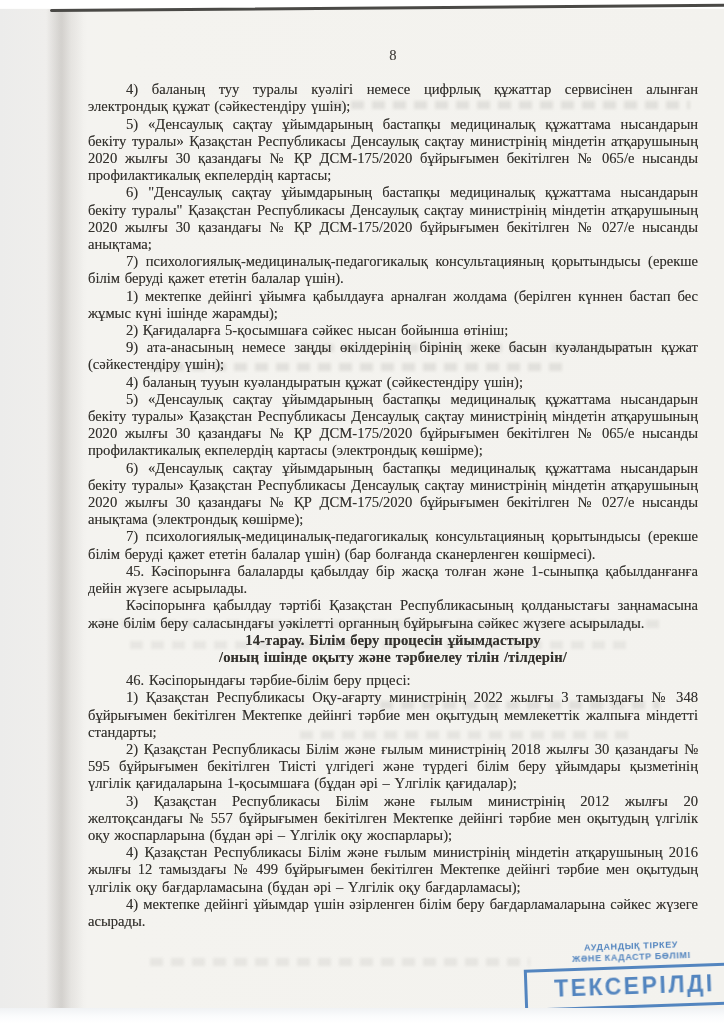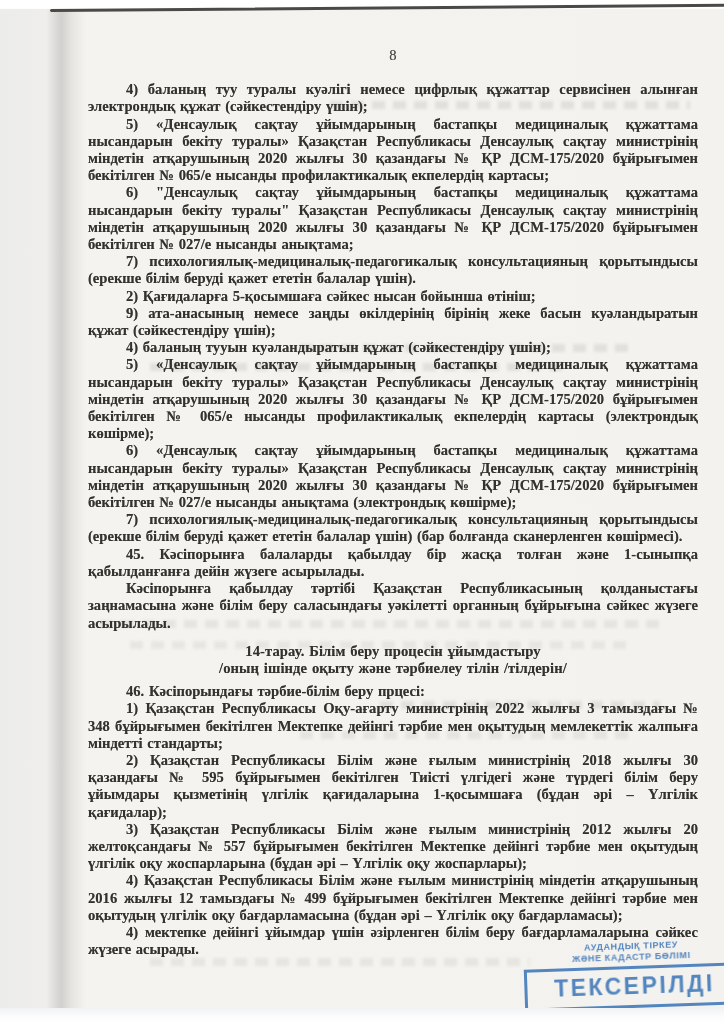--- a/index.html
+++ b/index.html
@@ -42,26 +42,26 @@
     font-size:14.6px;line-height:17.2px;
     text-shadow:0 0 .5px rgba(70,66,60,.55);
     word-spacing:1px;
   }
   #pagenum{
     padding-top:37px;
     text-align:center;
     margin-bottom:17px;
     color:#4a4845;
   }
-  .blk{margin:0;text-align:justify;text-indent:38px;font-weight:bold;}
+  .blk{margin:0;text-align:justify;text-indent:38px;}
   .heading-first,.heading-last{
     text-align:center;font-weight:700;text-indent:0;
     letter-spacing:.1px;
   }
-  .heading-first{margin-top:11px;}
+  .heading-first{}
   .heading-last{margin-bottom:6px;}
   
   .ghost{
     position:absolute;height:8px;
     background:repeating-linear-gradient(90deg,rgba(125,122,116,.15) 0 13px,rgba(125,122,116,0) 13px 21px);
     filter:blur(1.6px);
     pointer-events:none;
   }
   .g1{left:330px;top:101px;width:360px;}
   .g2{left:300px;top:344px;width:330px;}
@@ -114,20 +114,21 @@
   <div class="ghost g7"></div>
   <div class="ghost g8"></div>
 
   <div id="content">
     <div id="pagenum">8</div>
     <div id="doc-body">
         <p class="blk body">4) баланың туу туралы куәлігі немесе цифрлық құжаттар сервисінен алынған электрондық құжат (сәйкестендіру үшін);</p>
         <p class="blk body">5) «Денсаулық сақтау ұйымдарының бастапқы медициналық құжаттама нысандарын бекіту туралы» Қазақстан Республикасы Денсаулық сақтау министрінің міндетін атқарушының 2020 жылғы 30 қазандағы № ҚР ДСМ-175/2020 бұйрығымен бекітілген № 065/е нысанды профилактикалық екпелердің картасы;</p>
         <p class="blk body">6) "Денсаулық сақтау ұйымдарының бастапқы медициналық құжаттама нысандарын бекіту туралы" Қазақстан Республикасы Денсаулық сақтау министрінің міндетін атқарушының 2020 жылғы 30 қазандағы № ҚР ДСМ-175/2020 бұйрығымен бекітілген № 027/е нысанды анықтама;</p>
         <p class="blk body">7) психологиялық-медициналық-педагогикалық консультацияның қорытындысы (ерекше білім беруді қажет ететін балалар үшін).</p>
+        <p class="blk body">1) мектепке дейінгі ұйымға қабылдауға арналған жолдама (берілген күннен бастап бес жұмыс күні ішінде жарамды);</p>
         <p class="blk body">2) Қағидаларға 5-қосымшаға сәйкес нысан бойынша өтініш;</p>
         <p class="blk body">9) ата-анасының немесе заңды өкілдерінің бірінің жеке басын куәландыратын құжат (сәйкестендіру үшін);</p>
         <p class="blk body">4) баланың тууын куәландыратын құжат (сәйкестендіру үшін);</p>
         <p class="blk body">5) «Денсаулық сақтау ұйымдарының бастапқы медициналық құжаттама нысандарын бекіту туралы» Қазақстан Республикасы Денсаулық сақтау министрінің міндетін атқарушының 2020 жылғы 30 қазандағы № ҚР ДСМ-175/2020 бұйрығымен бекітілген № 065/е нысанды профилактикалық екпелердің картасы (электрондық көшірме);</p>
         <p class="blk body">6) «Денсаулық сақтау ұйымдарының бастапқы медициналық құжаттама нысандарын бекіту туралы» Қазақстан Республикасы Денсаулық сақтау министрінің міндетін атқарушының 2020 жылғы 30 қазандағы № ҚР ДСМ-175/2020 бұйрығымен бекітілген № 027/е нысанды анықтама (электрондық көшірме);</p>
         <p class="blk body">7) психологиялық-медициналық-педагогикалық консультацияның қорытындысы (ерекше білім беруді қажет ететін балалар үшін) (бар болғанда сканерленген көшірмесі).</p>
         <p class="blk body">45. Кәсіпорынға балаларды қабылдау бір жасқа толған және 1-сыныпқа қабылданғанға дейін жүзеге асырылады.</p>
         <p class="blk body">Кәсіпорынға қабылдау тәртібі Қазақстан Республикасының қолданыстағы заңнамасына және білім беру саласындағы уәкілетті органның бұйрығына сәйкес жүзеге асырылады.</p>
         <p class="blk heading-first">14-тарау. Білім беру процесін ұйымдастыру</p>
         <p class="blk heading-last">/оның ішінде оқыту және тәрбиелеу тілін /тілдерін/</p>

